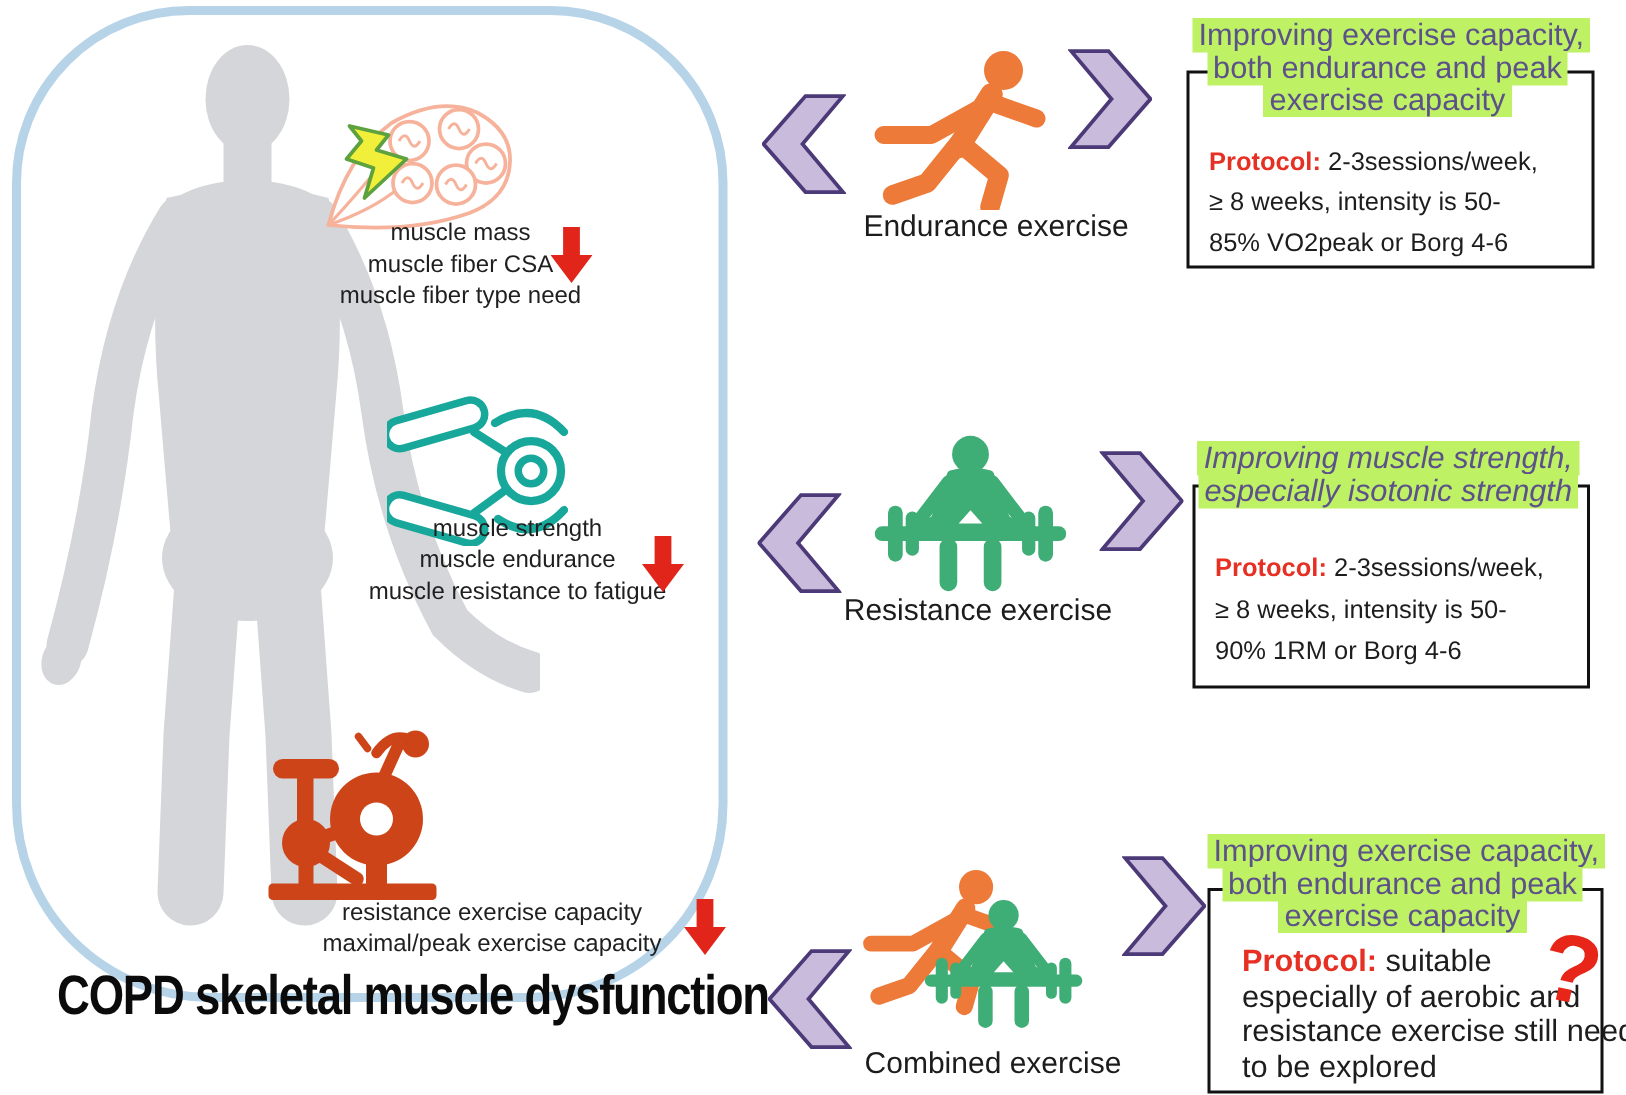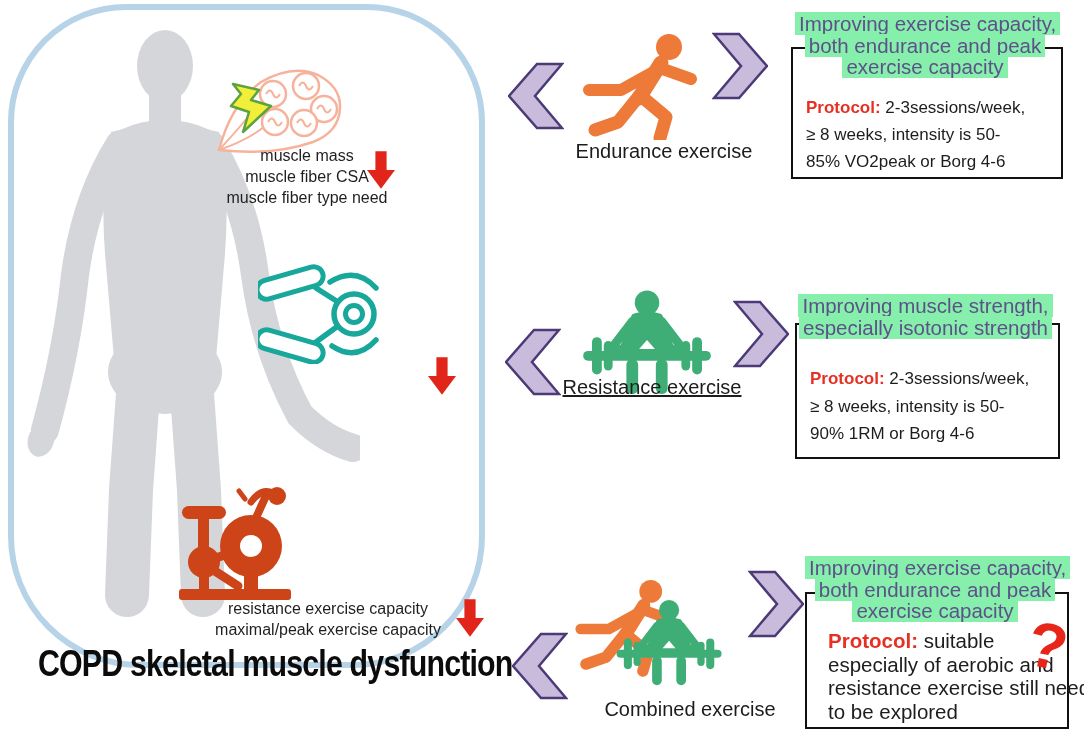--- a/index.html
+++ b/index.html
@@ -12,21 +12,21 @@
   .imp-text{text-align:center;font-size:16px;line-height:21px;color:#1f1f1f;z-index:3;}
   .imp-text div{white-space:nowrap;}
   .copd-title{left:38px;top:643px;font-size:37px;font-weight:bold;color:#0b0b0b;
               transform:scaleX(0.82);transform-origin:left center;white-space:nowrap;
               letter-spacing:-1px;z-index:4;}
   
   .ex-label{text-align:center;font-size:20px;color:#1c1c1c;white-space:nowrap;z-index:3;}
   .info-box{border:2.5px solid #111;z-index:1;background:transparent;}
   .benefit{text-align:center;font-size:20.5px;line-height:21.5px;color:#5d5189;z-index:2;}
   .benefit div{white-space:nowrap;}
-  .benefit span{background:#86efac;padding:0 4px;}
+  .benefit span{background:#bef264;padding:0 4px;}
   .protocol{font-size:17px;line-height:27px;color:#1d1d1d;z-index:2;text-align:left;}
   .protocol div{white-space:nowrap;}
   .proto-label{color:#e63023;font-weight:bold;}
   .qmark{font-size:64px;font-weight:bold;color:#e72619;transform:rotate(12deg);
          z-index:5;line-height:1;}
   svg{display:block;}
 </style>
 </head>
 <body>
 
@@ -87,20 +87,25 @@
       <path d="M 74 82 Q 98 98 118 76"></path>
       <line x1="58" y1="24" x2="80" y2="38"></line>
       <line x1="58" y1="78" x2="80" y2="62"></line>
     </g>
     <circle cx="96" cy="50" r="20" fill="#fff" stroke="#17a79b" stroke-width="5.5"></circle>
     <circle cx="96" cy="50" r="8.5" fill="#fff" stroke="#17a79b" stroke-width="5"></circle>
     <rect x="-2" y="10" width="68" height="19" rx="9.5" fill="#fff" stroke="#17a79b" stroke-width="5" transform="rotate(-16 30 19)"></rect>
     <rect x="-2" y="72" width="68" height="19" rx="9.5" fill="#fff" stroke="#17a79b" stroke-width="5" transform="rotate(16 30 82)"></rect>
   </svg>
 
+  <div class="abs imp-text" style="left:225px;top:342px;width:240px;">
+    <div>muscle strength</div>
+    <div>muscle endurance</div>
+    <div>muscle resistance to fatigue</div>
+  </div>
   <svg class="abs" style="left:428px;top:356px;z-index:3" width="28" height="40" viewBox="0 0 30 40">
     <polygon points="9,0 21,0 21,20 30,20 15,40 0,20 9,20" fill="#e1251b"></polygon>
   </svg>
 
   <svg class="abs" style="left:176px;top:486px;z-index:2" width="118" height="118" viewBox="0 0 118 118">
     <g fill="#cc4418">
       <rect x="3" y="103" width="112" height="11" rx="3"></rect>
       <rect x="68" y="84" width="14" height="22"></rect>
       <rect x="23" y="74" width="10" height="32"></rect>
       <circle cx="75" cy="60" r="31"></circle>
@@ -180,24 +185,24 @@
       <rect x="111" y="48" width="10" height="38" rx="5" stroke="none"></rect>
       <rect x="100" y="52" width="9" height="30" rx="4.5" stroke="none"></rect>
       <rect x="44" y="70" width="12" height="36" rx="6" stroke="none"></rect>
       <rect x="74" y="70" width="12" height="36" rx="6" stroke="none"></rect>
     </g>
     <path d="M 57 60 L 65 51 L 73 60 Z" fill="#ffffff"></path>
   </svg>
   <svg class="abs" style="left:733px;top:300px" width="56" height="68" viewBox="0 0 56 68">
     <polygon points="2,2 27,2 55,34 27,66 2,66 29,34" fill="#c9bbdc" stroke="#4c3a78" stroke-width="2.5"></polygon>
   </svg>
-  <div class="abs ex-label" style="left:522px;top:376px;width:260px;text-decoration:underline;">Resistance exercise</div>
+  <div class="abs ex-label" style="left:522px;top:396px;width:260px;">Resistance exercise</div>
 
   <div class="abs info-box" style="left:795px;top:323px;width:261px;height:132px;"></div>
-  <div class="abs benefit" style="left:795px;top:295px;width:261px;">
+  <div class="abs benefit" style="left:795px;top:295px;width:261px;font-style:italic;">
     <div><span>Improving muscle strength,</span></div>
     <div><span>especially isotonic strength</span></div>
   </div>
   <div class="abs protocol" style="left:810px;top:365px;line-height:27.5px;">
     <div><span class="proto-label">Protocol:</span><span> 2-3sessions/week,</span></div>
     <div>≥ 8 weeks, intensity is 50-</div>
     <div>90% 1RM or Borg 4-6</div>
   </div>
 
   <svg class="abs" style="left:512px;top:632px" width="56" height="68" viewBox="0 0 56 68">
@@ -233,21 +238,21 @@
         <rect x="100" y="52" width="9" height="30" rx="4.5" stroke="none"></rect>
         <rect x="44" y="70" width="12" height="36" rx="6" stroke="none"></rect>
         <rect x="74" y="70" width="12" height="36" rx="6" stroke="none"></rect>
       </g>
       <path d="M 57 60 L 65 51 L 73 60 Z" fill="#ffffff"></path>
     </g>
   </svg>
   <svg class="abs" style="left:748px;top:570px" width="56" height="68" viewBox="0 0 56 68">
     <polygon points="2,2 27,2 55,34 27,66 2,66 29,34" fill="#c9bbdc" stroke="#4c3a78" stroke-width="2.5"></polygon>
   </svg>
-  <div class="abs ex-label" style="left:560px;top:698px;width:260px;">Combined exercise</div>
+  <div class="abs ex-label" style="left:532px;top:698px;width:260px;">Combined exercise</div>
 
   <div class="abs info-box" style="left:805px;top:592px;width:260px;height:133px;"></div>
   <div class="abs benefit" style="left:805px;top:557px;width:260px;">
     <div><span>Improving exercise capacity,</span></div>
     <div><span>both endurance and peak</span></div>
     <div><span>exercise capacity</span></div>
   </div>
   <div class="abs protocol" style="left:828px;top:629px;line-height:23.5px;font-size:20.5px;">
     <div><span class="proto-label">Protocol:</span><span> suitable</span></div>
     <div>especially of aerobic and</div>

